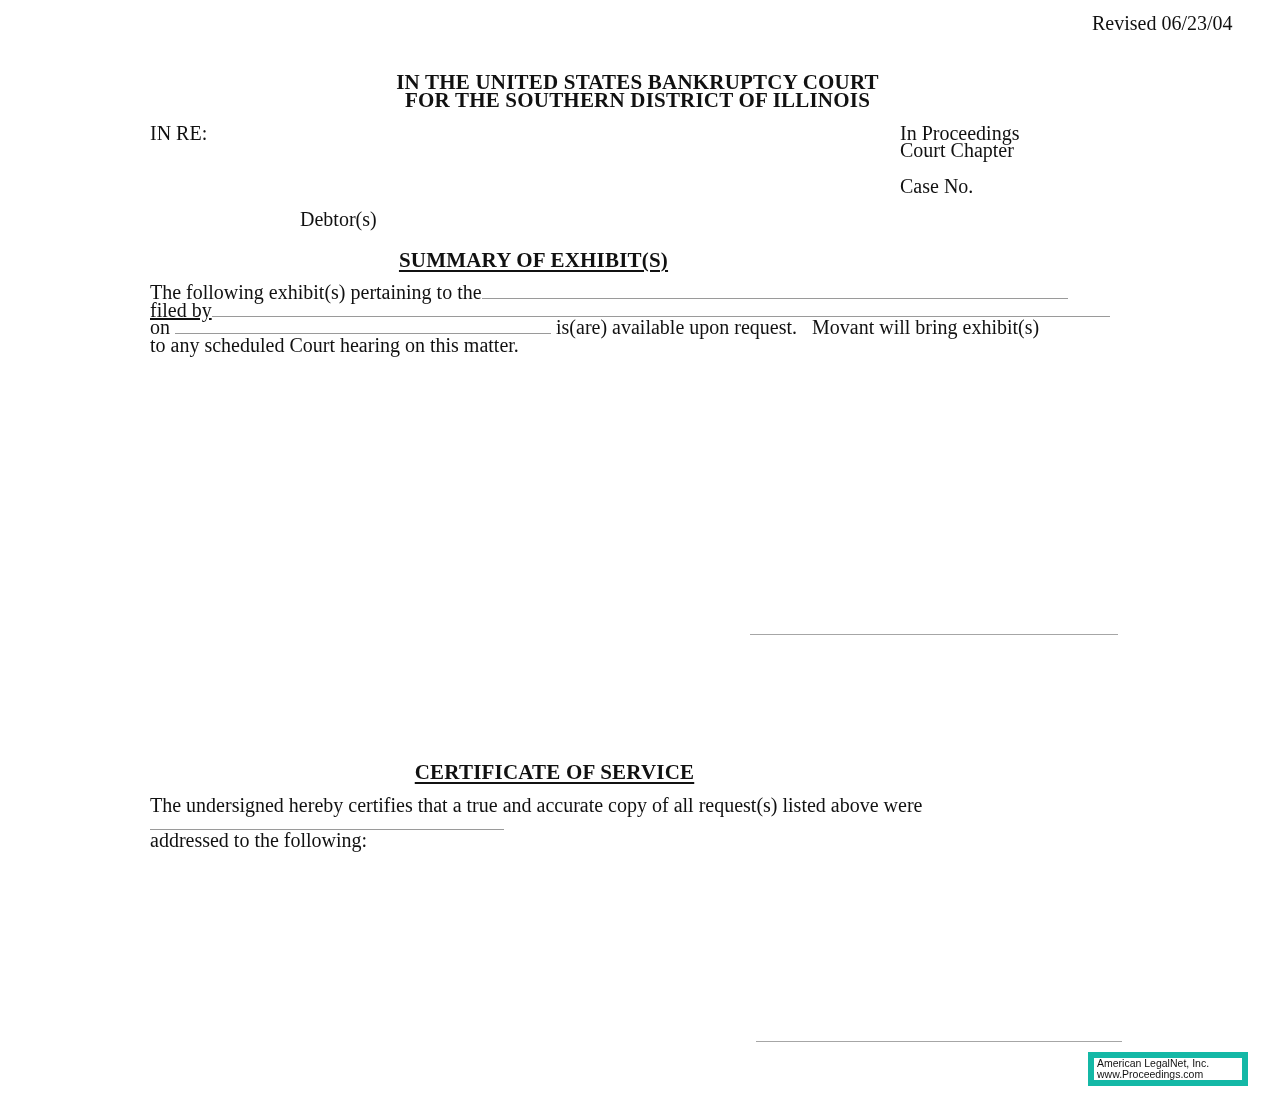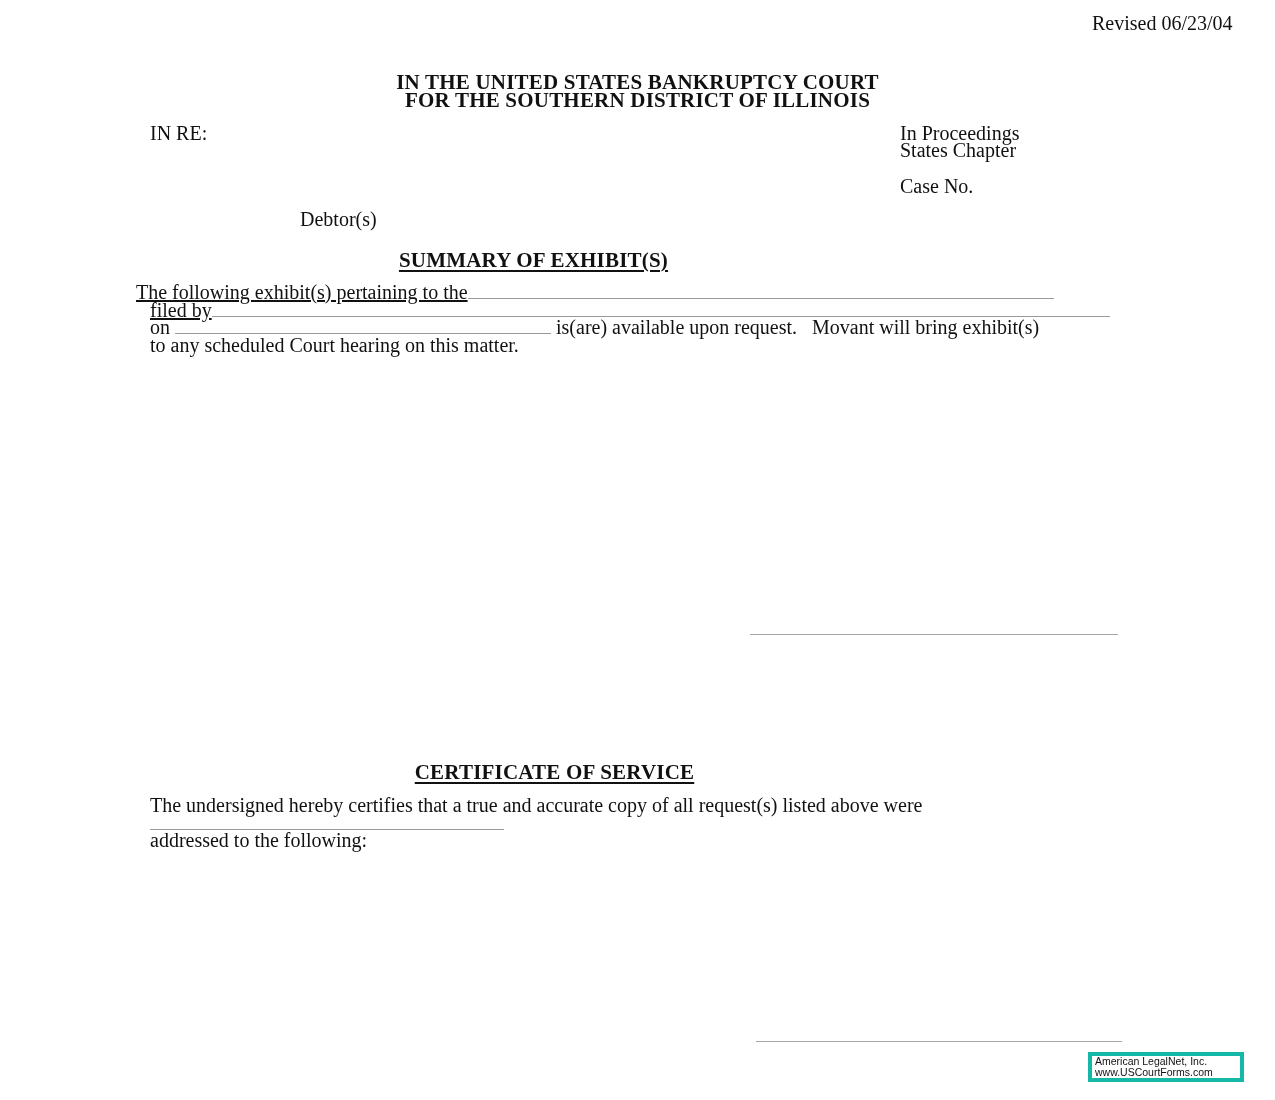--- a/index.html
+++ b/index.html
@@ -12,42 +12,42 @@
     .t { font-size: 20px; line-height: 18px; }
     .center { text-align: center; }
     .heading { font-size: 21px; font-weight: bold; letter-spacing: 0.2px; }
     .u { text-decoration: underline; text-underline-offset: 3px; text-decoration-thickness: 1.5px; }
     .blank {
       display: inline-block; border-bottom: 1.5px solid #9a9a9a;
       height: 12px; vertical-align: baseline;
     }
     .sigline { position: absolute; border-bottom: 1.5px solid #a6a6a6; height: 0; }
     .stamp {
-      position: absolute; border: 4px solid #14b8a6; padding: 0 3px;
+      position: absolute; border: 6px solid #14b8a6; padding: 0 3px;
       font-family: "Liberation Sans", "DejaVu Sans", sans-serif;
       font-size: 10.5px; line-height: 11px; color: #111;
     }
   </style>
 </head>
 <body>
 
 <div class="abs t" style="left:1092px; top:14px;">Revised 06/23/04</div>
 
 <div class="abs heading center" style="left:0; width:1275px; top:70px;">IN THE UNITED STATES BANKRUPTCY COURT</div>
 <div class="abs heading center" style="left:0; width:1275px; top:88px;">FOR THE SOUTHERN DISTRICT OF ILLINOIS</div>
 
 <div class="abs t" style="left:150px; top:124px;">IN RE:</div>
 <div class="abs t" style="left:300px; top:210px;">Debtor(s)</div>
 <div class="abs t" style="left:900px; top:124px;">In Proceedings</div>
-<div class="abs t" style="left:900px; top:141px;">States Chapter</div>
+<div class="abs t" style="left:900px; top:141px;">Court Chapter</div>
 <div class="abs t" style="left:900px; top:177px;">Case No.</div>
 
 <div class="abs heading center u" style="left:0; width:1067px; top:248px;">SUMMARY OF EXHIBIT(S)</div>
 
-<div class="abs t" style="left:136px; top:283px;text-decoration:underline;">
+<div class="abs t" style="left:150px; top:283px;">
   <span>The following exhibit(s) pertaining to the</span><span class="blank" style="width:586px;"></span>
 </div>
 <div class="abs t" style="left:150px; top:301px;text-decoration:underline;">
   <span>filed by</span><span class="blank" style="width:898px;"></span>
 </div>
 <div class="abs t" style="left:150px; top:318px;">
   <span>on</span>
   <span class="blank" style="width:376px;"></span>
   <span style="white-space:pre;">is(are) available upon request.   Movant will bring exhibit(s)</span>
 </div>
@@ -60,14 +60,14 @@
 <div class="abs t" style="left:150px; top:796px;">The undersigned hereby certifies that a true and accurate copy of all request(s) listed above were</div>
 <div class="abs t" style="left:150px; top:814px;">
   <span class="blank" style="width:354px;"></span>
 </div>
 <div class="abs t" style="left:150px; top:831px;">addressed to the following:</div>
 
 <div class="sigline" style="left:756px; top:1041px; width:366px;"></div>
 
 <div class="stamp" style="left:1088px; top:1052px; width:142px;">
   <div>American LegalNet, Inc.</div>
-  <div>www.USCourtForms.com</div>
+  <div>www.Proceedings.com</div>
 </div>
 
 </body></html>

